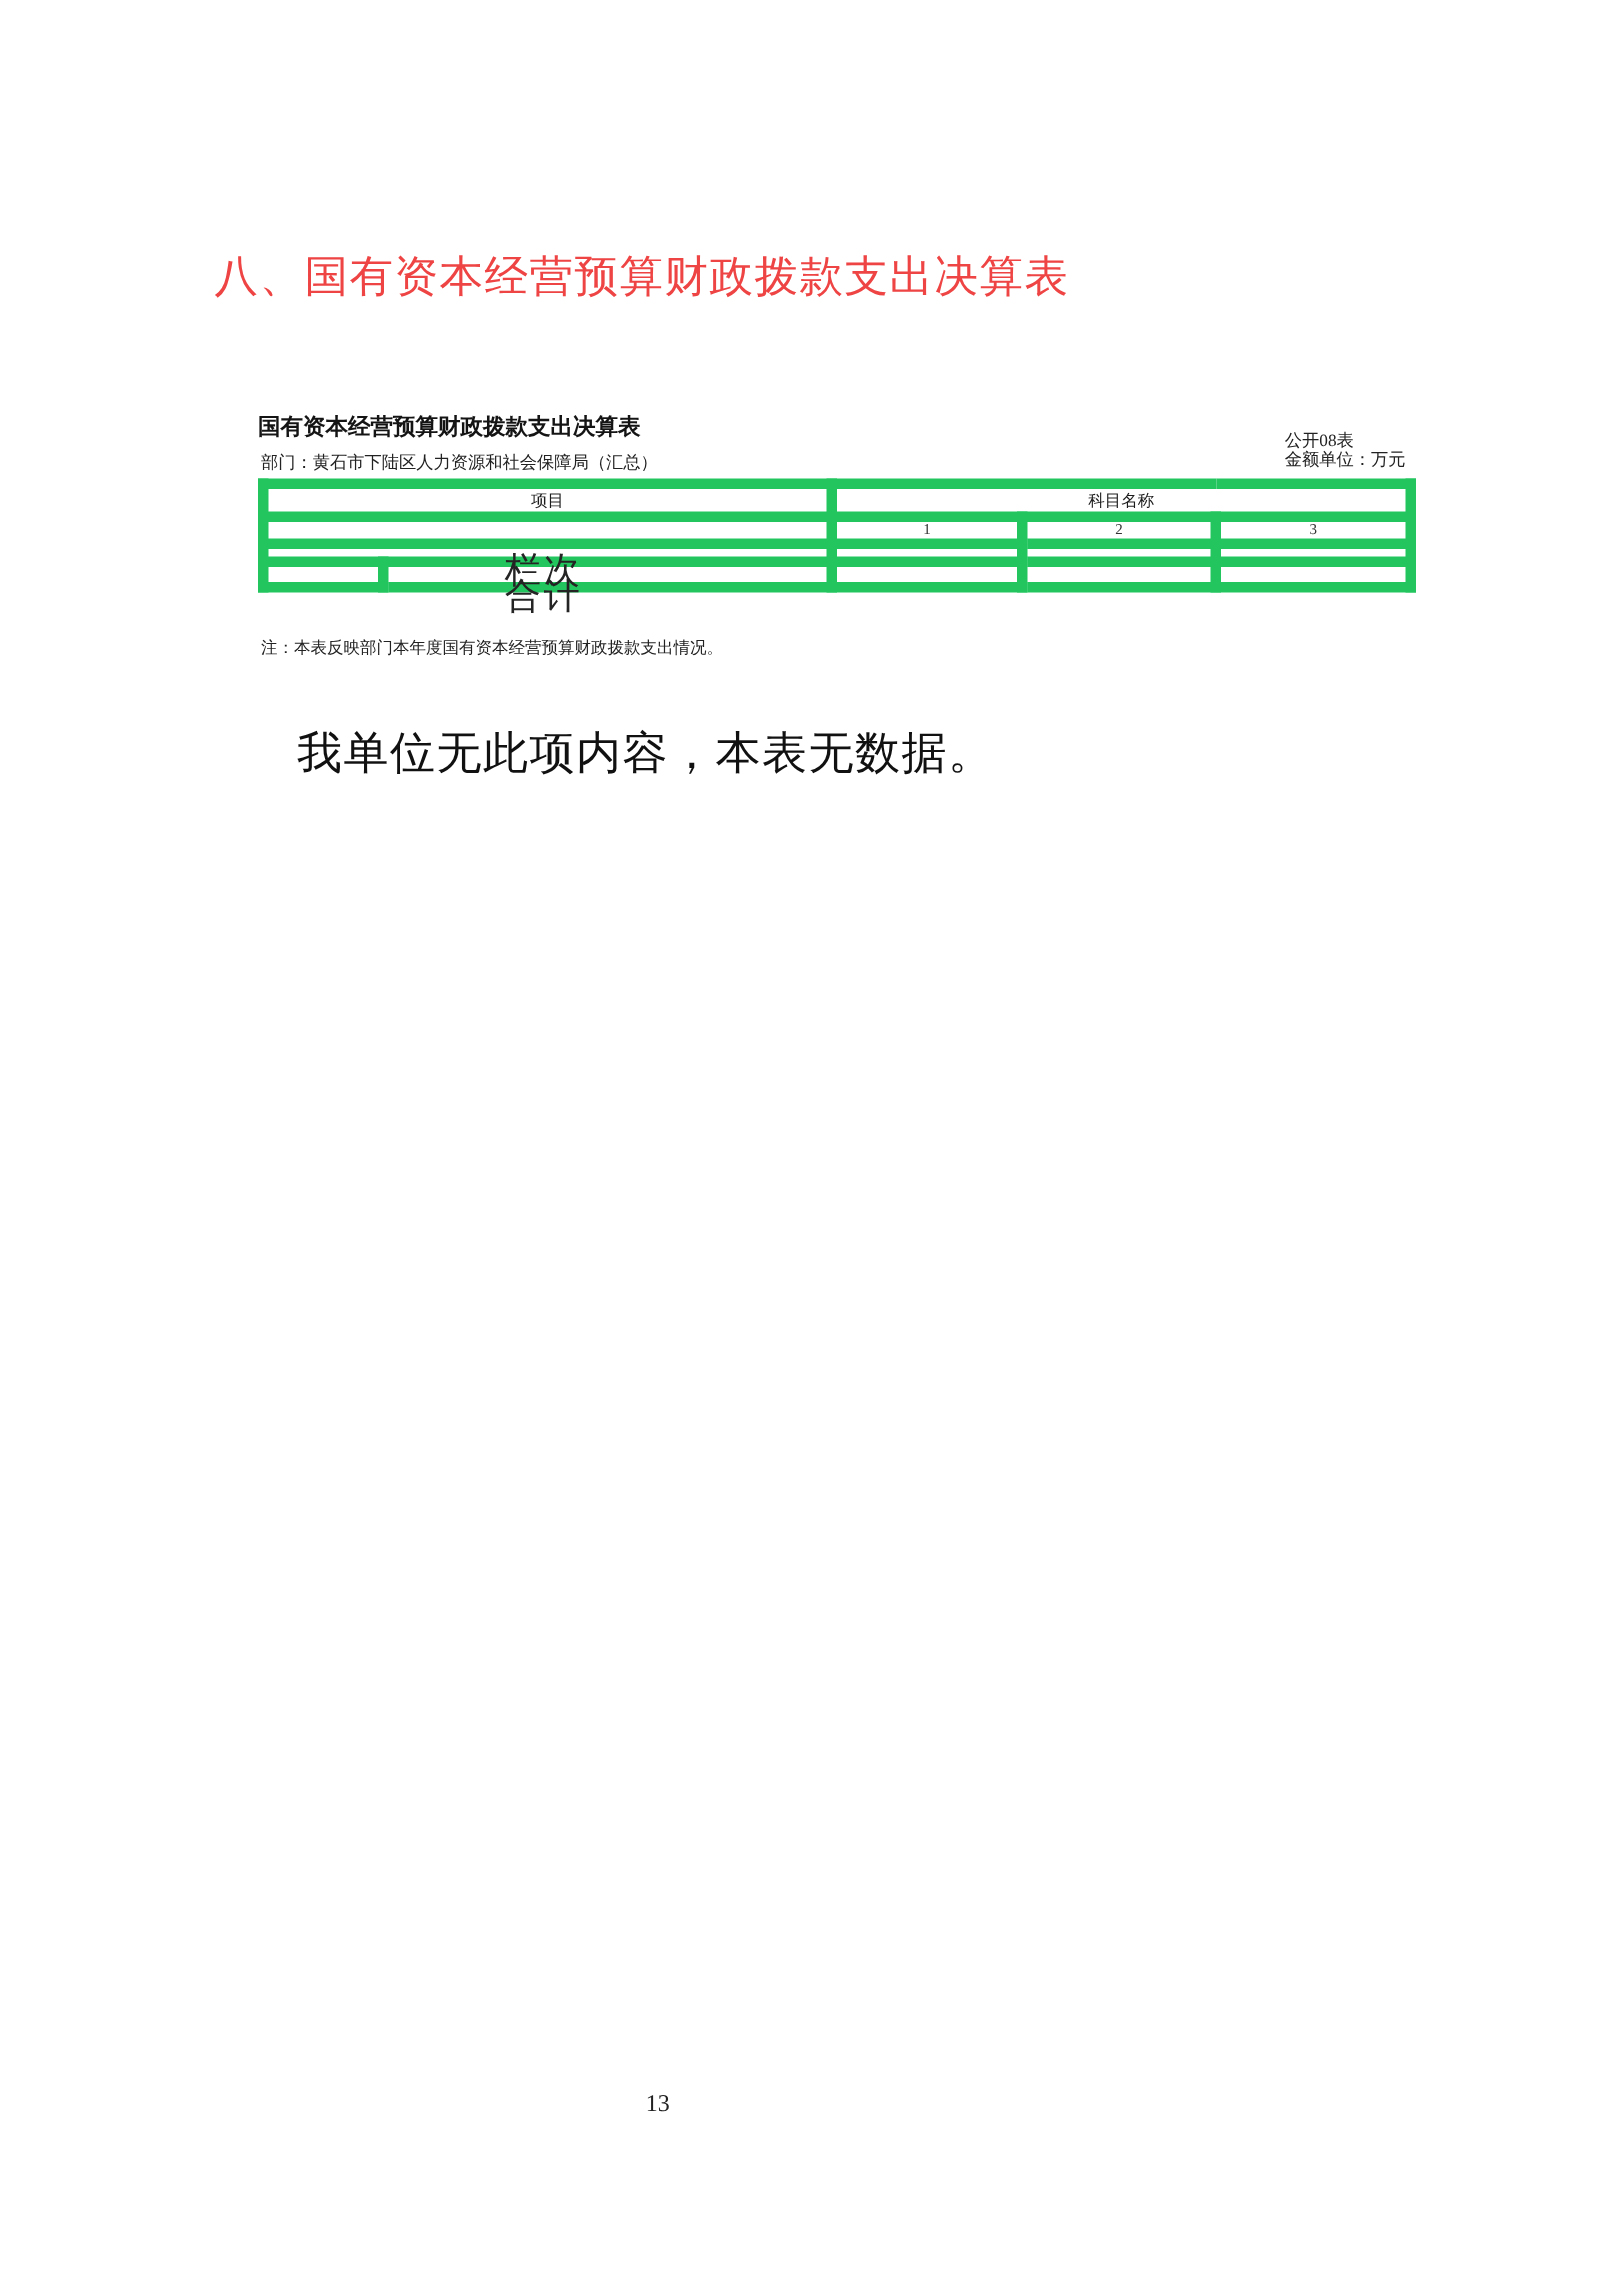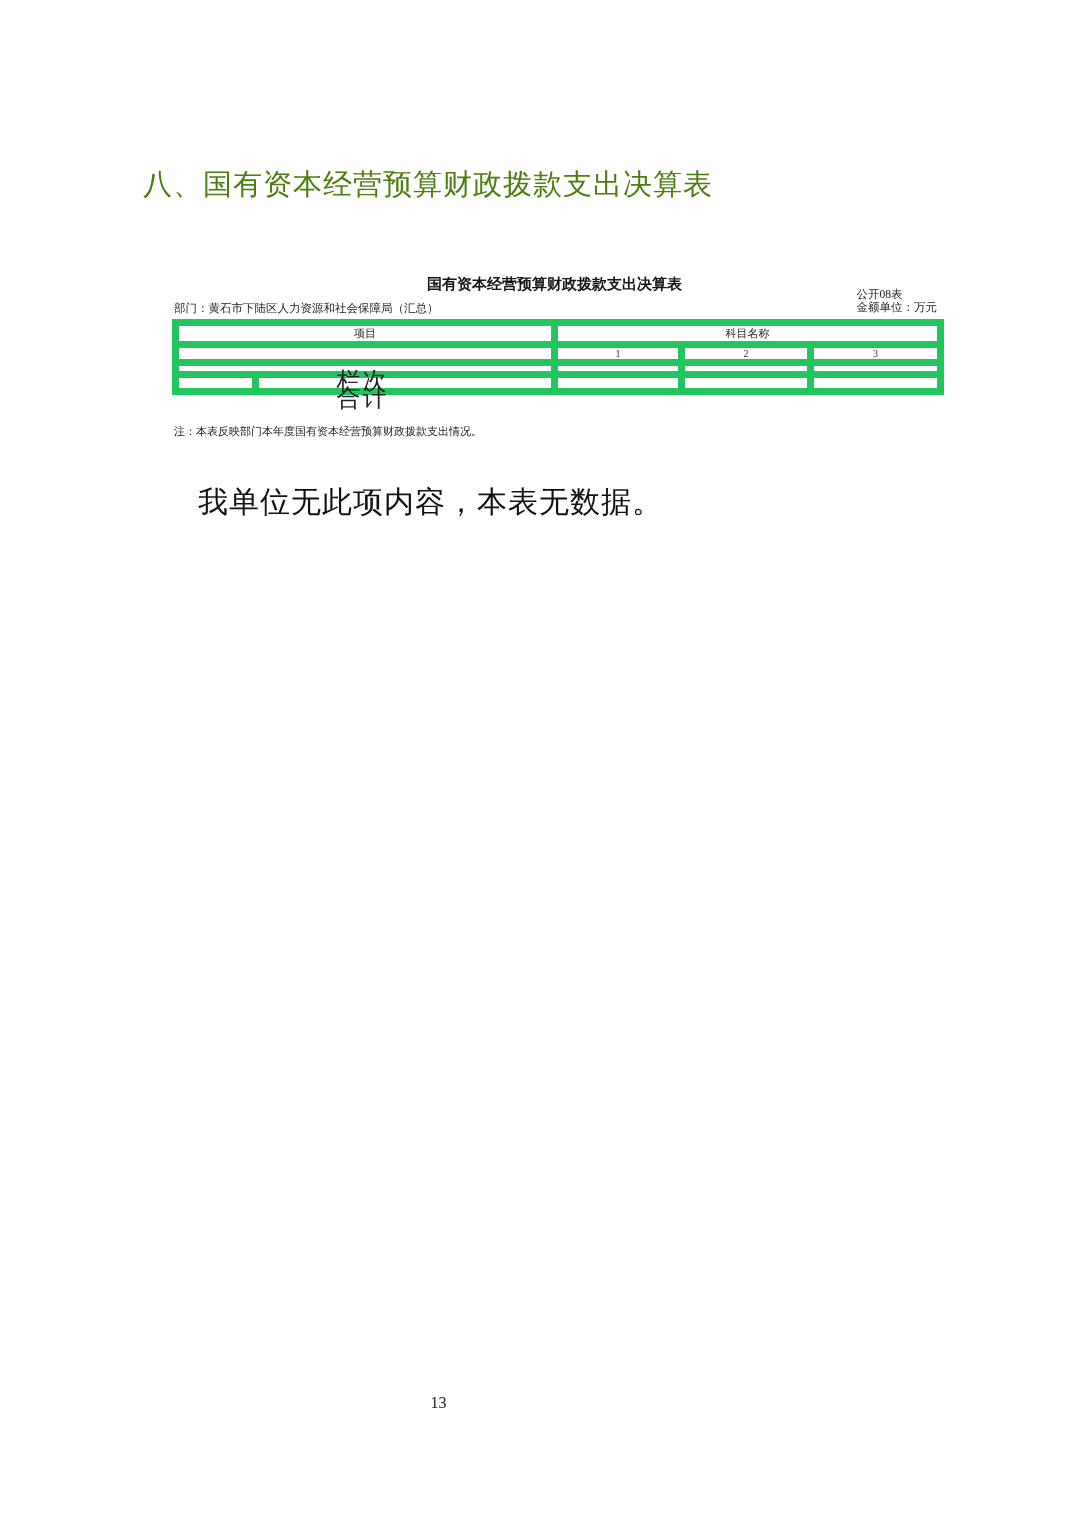--- a/index.html
+++ b/index.html
@@ -15,32 +15,31 @@
     font-family: "Liberation Serif", "DejaVu Serif", serif;
     color: #1c1c1c;
     overflow: hidden;
   }
   .heading {
     position: absolute;
     left: 143px;
     top: 165px;
     font-size: 29px;
     letter-spacing: 1px;
-    color: #4d7c0f;
+    color: #ef4444;
     white-space: nowrap;
   }
   .table-block {
     position: absolute;
     left: 172px;
     top: 275px;
     width: 765px;
   }
   .table-title {
     width: 765px;
-    text-align: center;
     font-family: "Liberation Sans", "DejaVu Sans", sans-serif;
     font-weight: bold;
     font-size: 15px;
     color: #141414;
   }
   .meta-right {
     position: absolute;
     right: 0;
     top: 13px;
     text-align: left;

